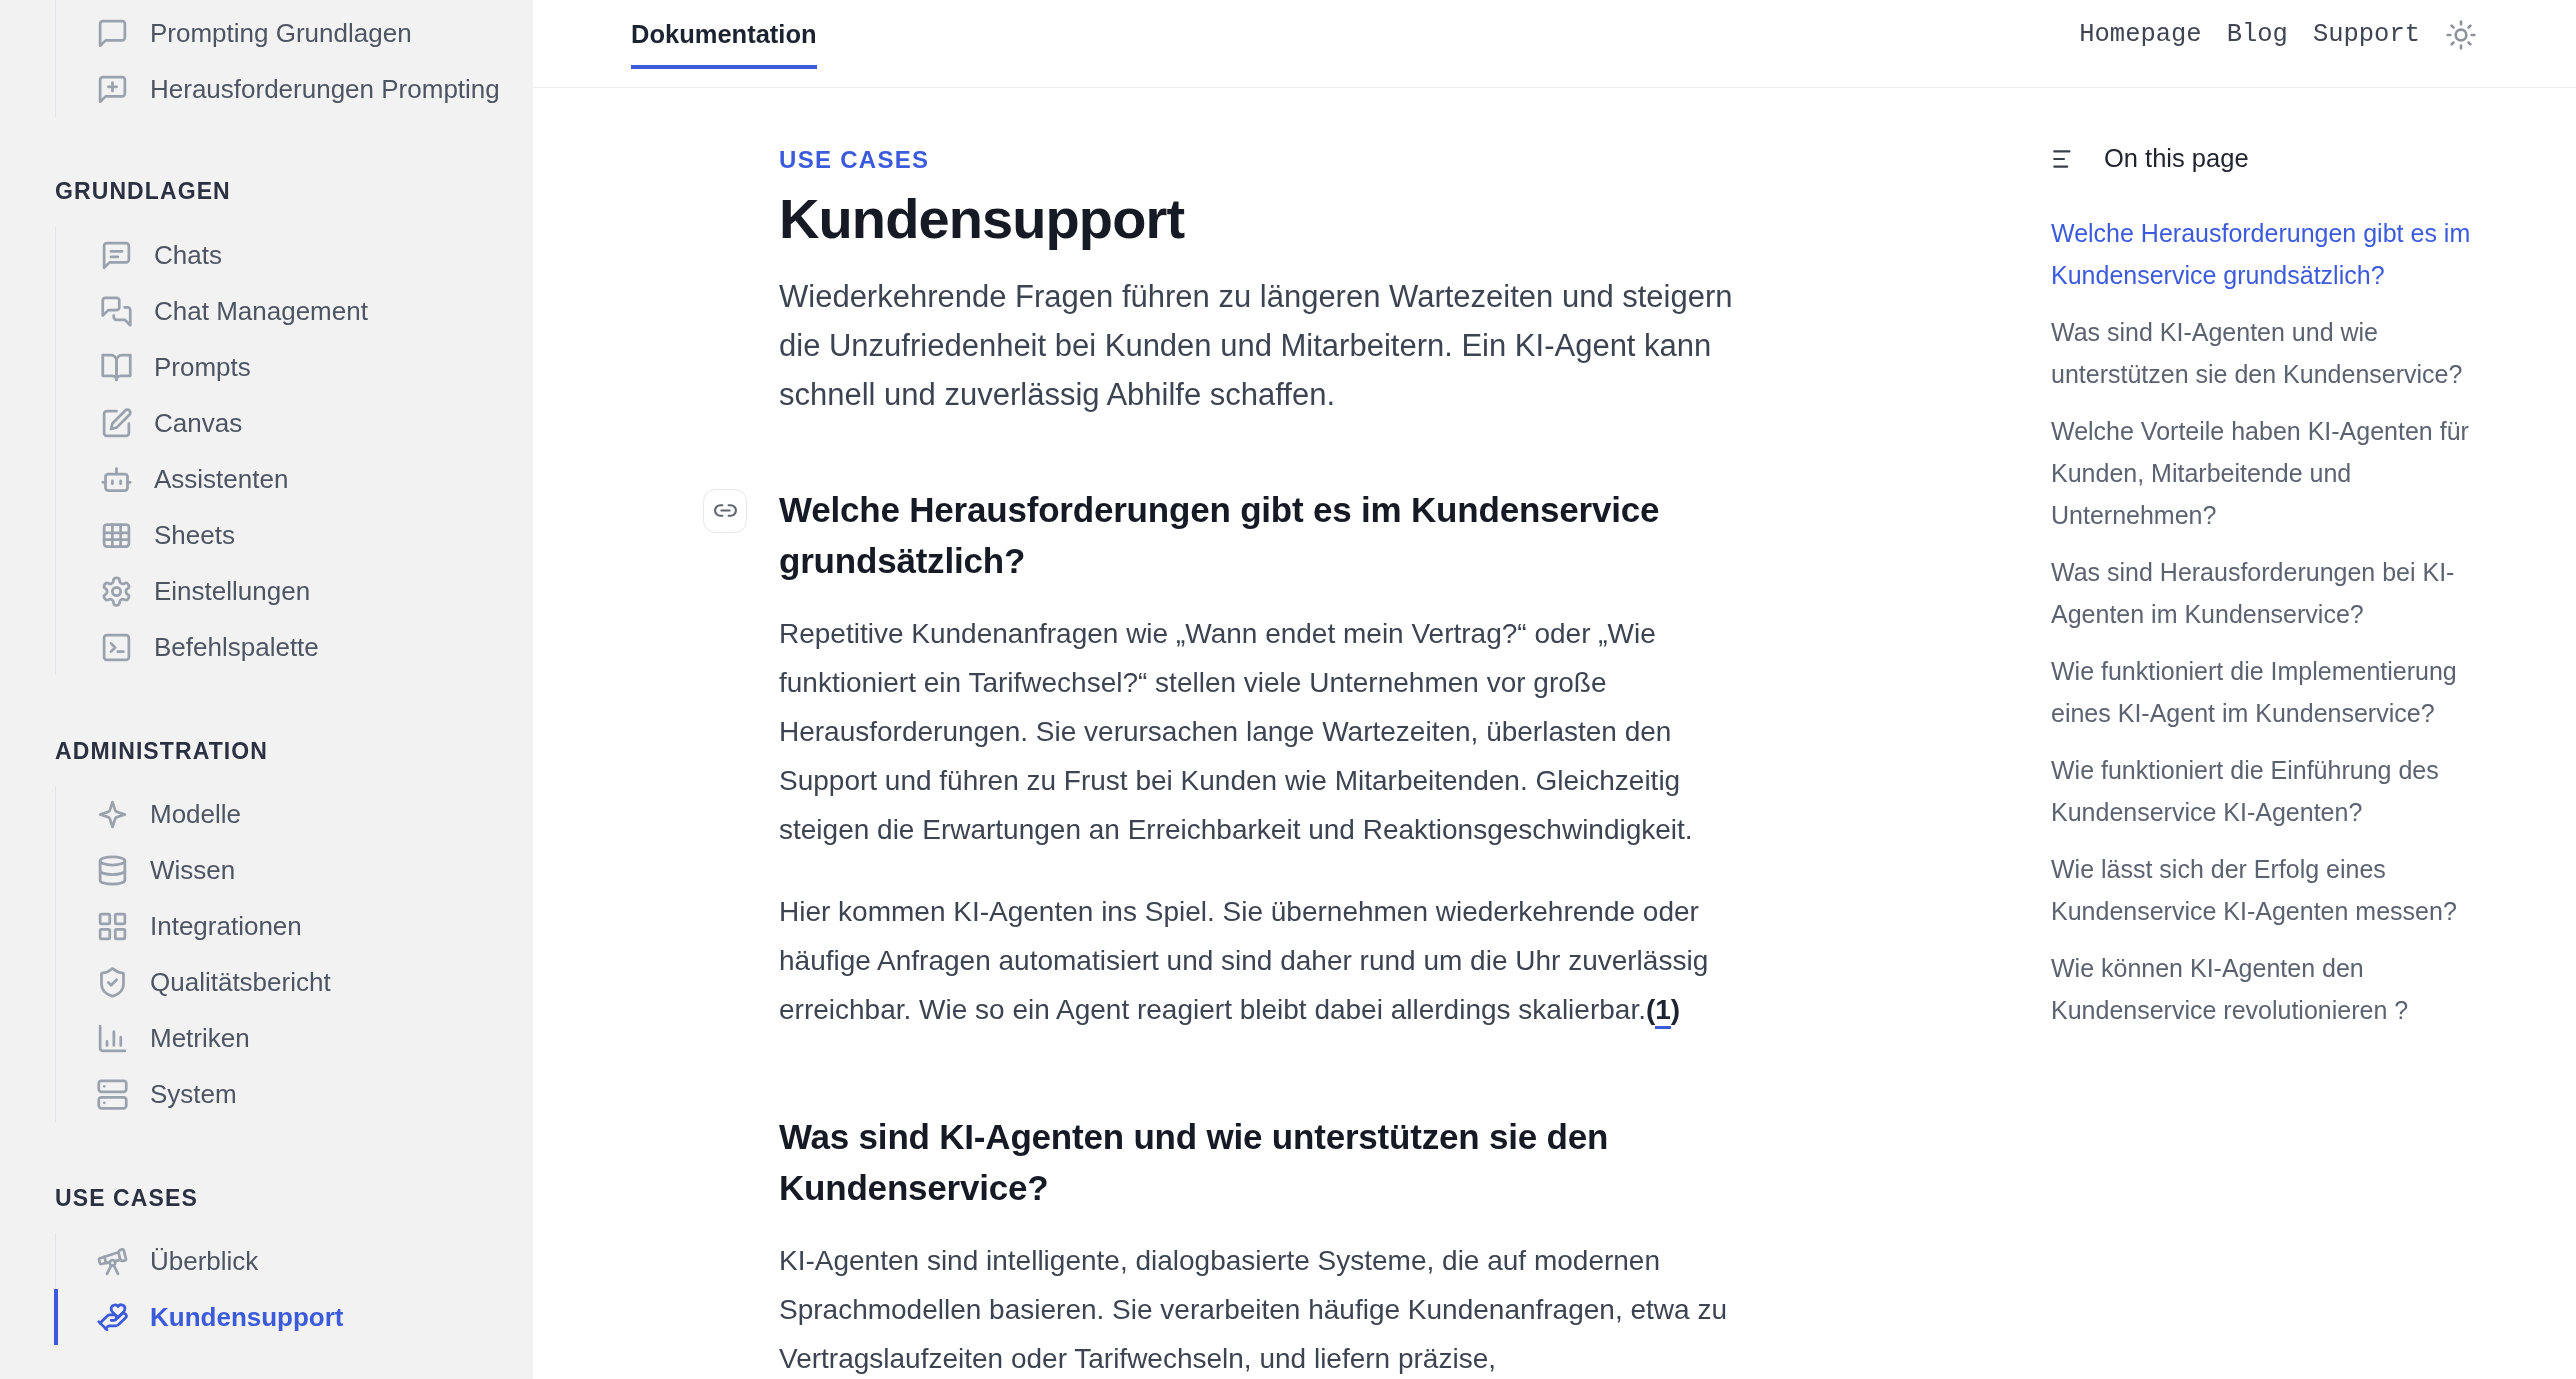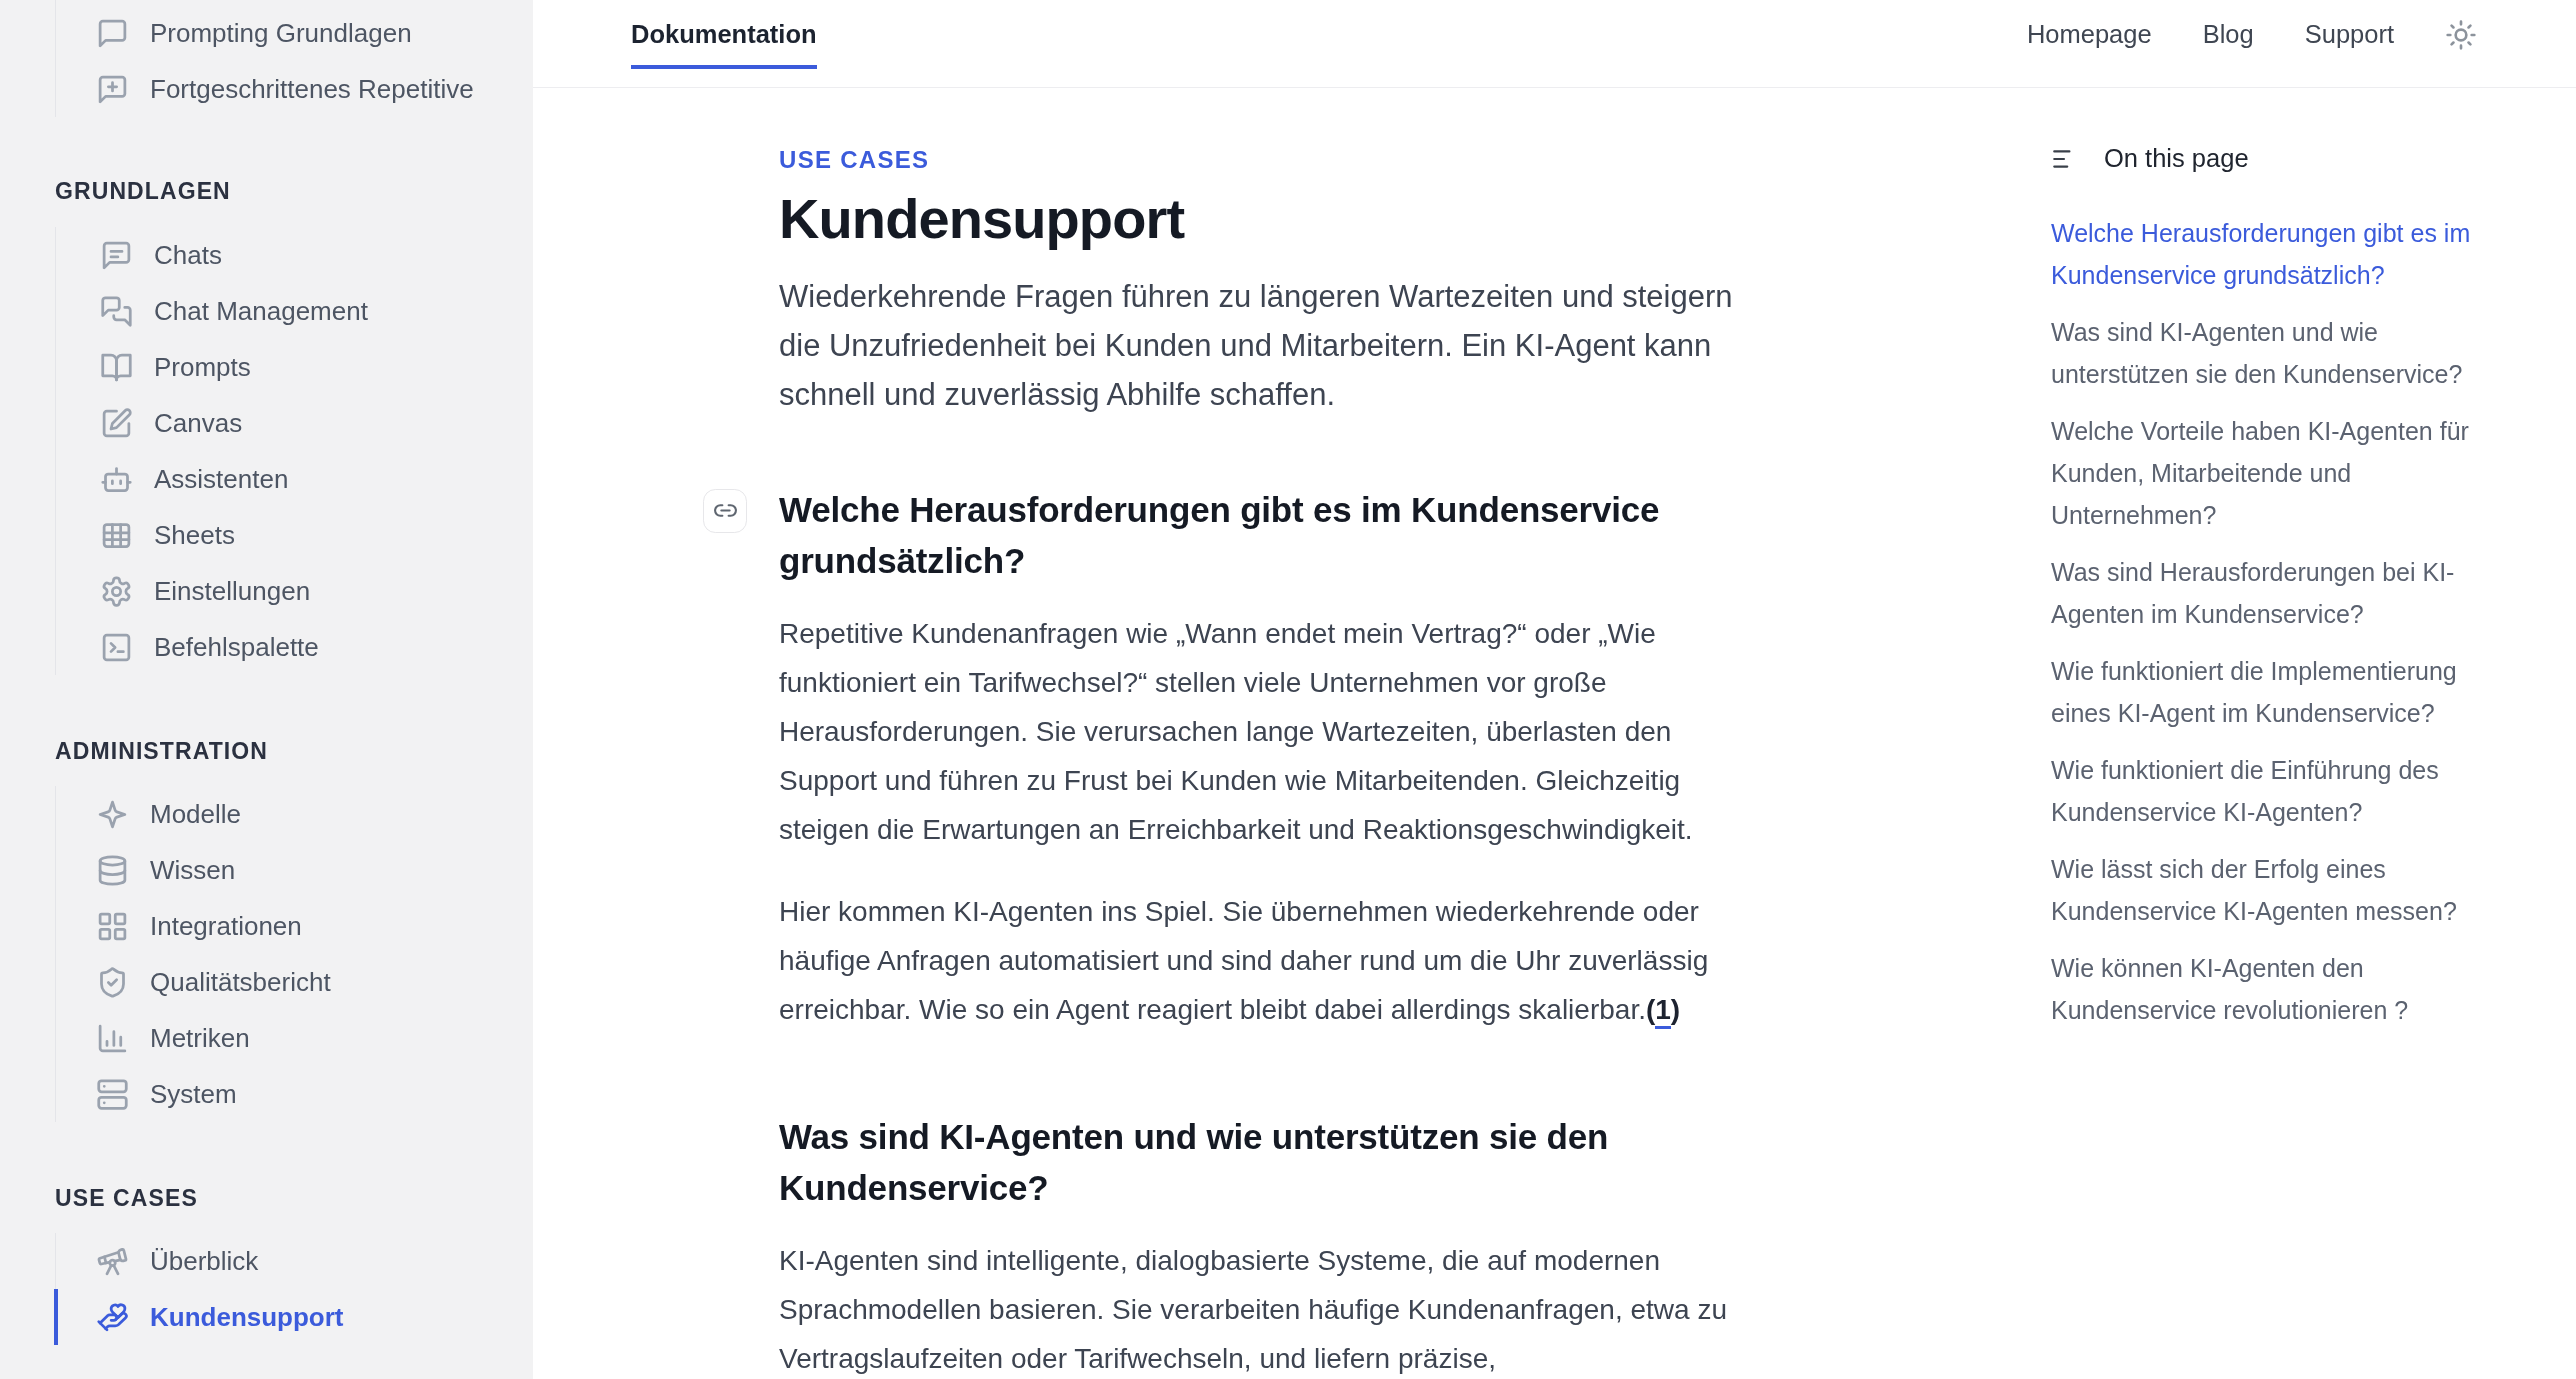--- a/index.html
+++ b/index.html
@@ -61,21 +61,21 @@
   }
   .tab{
     position:absolute;left:98px;top:0;height:69px;display:flex;align-items:center;
     font-size:25.5px;font-weight:700;color:#1c2330;cursor:pointer;
   }
   .tab::after{
     content:"";position:absolute;left:0;right:0;bottom:0;height:4.4px;background:var(--accent);
   }
   .top-links{
     position:absolute;right:99px;top:0;height:69px;
-    display:flex;align-items:center;gap:51px;
+    display:flex;align-items:center;gap:25px;font-family:Liberation Mono, monospace;
   }
   .top-link{font-size:25.5px;color:#3f4652;text-decoration:none;cursor:pointer;}
   .theme-btn{
     width:32px;height:32px;border:none;background:none;padding:0;margin:0;
     color:#8c939c;cursor:pointer;
   }
   .theme-btn .ic{width:30px;height:30px;}
 
   
   #article{position:absolute;left:779px;top:0;width:973px;}
@@ -133,21 +133,21 @@
           </span>
           <span class="sb-label">Prompting Grundlagen</span>
         </a>
         <a class="sb-item">
           <span class="ic sb-ic">
             <svg viewBox="0 0 24 24" fill="none" stroke="currentColor" stroke-width="2" stroke-linecap="round" stroke-linejoin="round">
               <path d="M21 15a2 2 0 0 1-2 2H7l-4 4V5a2 2 0 0 1 2-2h14a2 2 0 0 1 2 2z"></path>
               <path d="M12 7v6M9 10h6"></path>
             </svg>
           </span>
-          <span class="sb-label">Fortgeschrittenes Repetitive</span>
+          <span class="sb-label">Herausforderungen Prompting</span>
         </a>
       </div>
     <div class="sb-header sh0">GRUNDLAGEN</div>
     <div class="sb-group g1">
         <a class="sb-item">
           <span class="ic sb-ic">
             <svg viewBox="0 0 24 24" fill="none" stroke="currentColor" stroke-width="2" stroke-linecap="round" stroke-linejoin="round">
               <path d="M21 15a2 2 0 0 1-2 2H7l-4 4V5a2 2 0 0 1 2-2h14a2 2 0 0 1 2 2z"></path>
               <path d="M8 9h8M8 13h5"></path>
             </svg>

